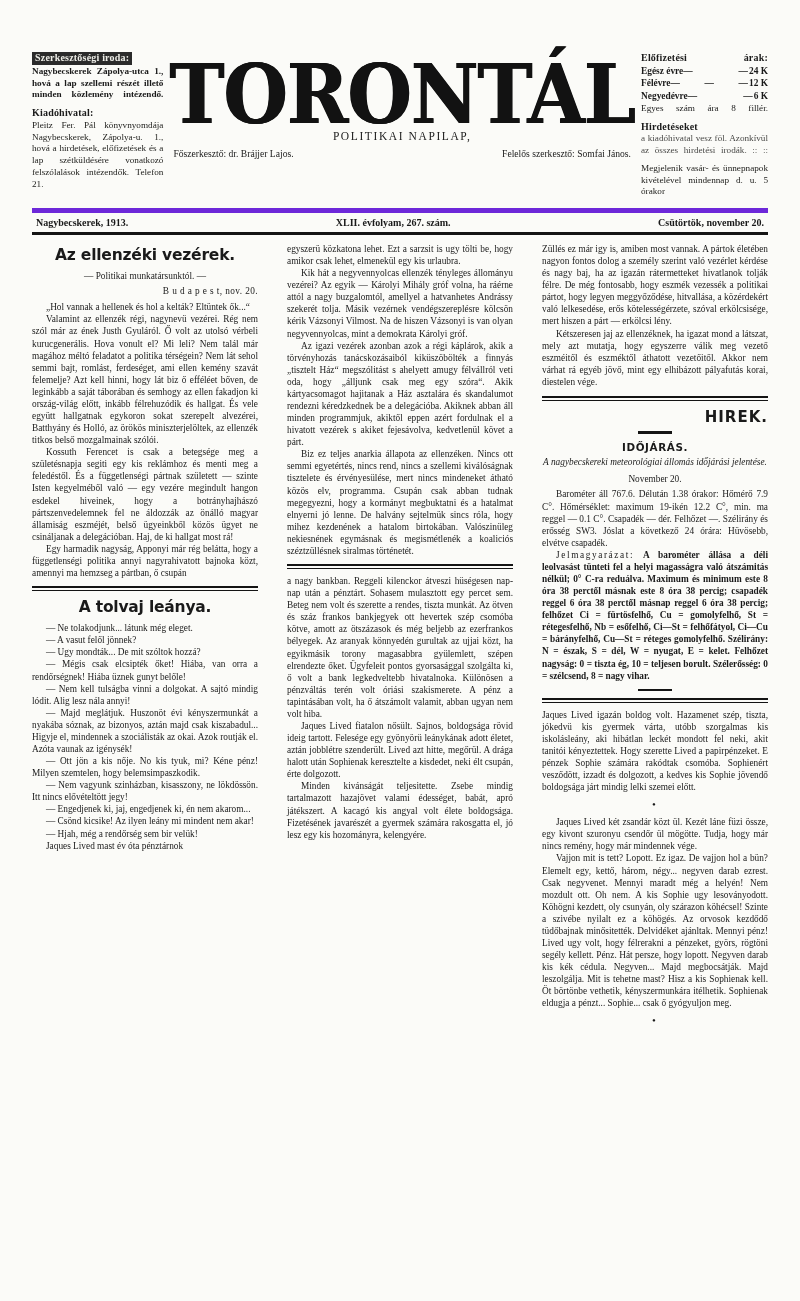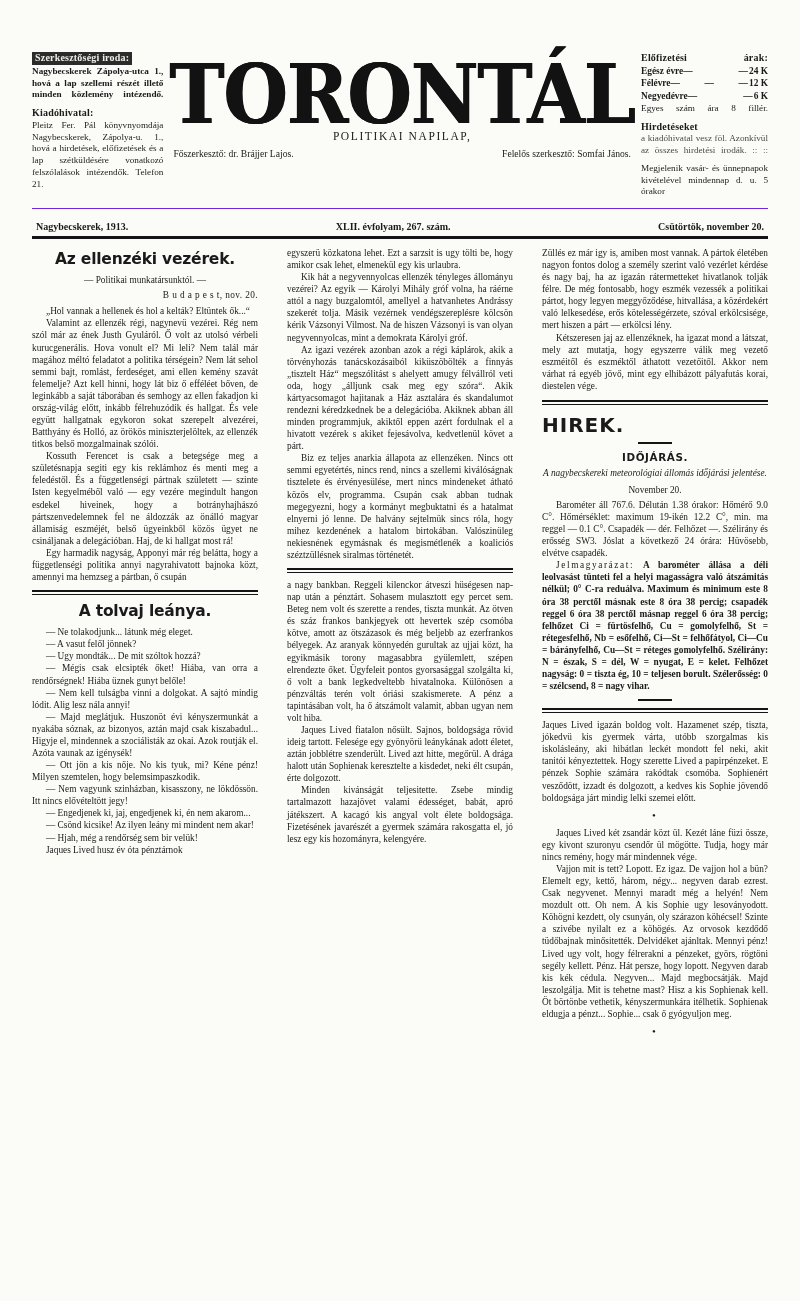--- a/index.html
+++ b/index.html
@@ -103,22 +103,22 @@
     font-weight: bold;
     font-size: 9.4px;
     line-height: 1.35;
   }
   .price-row .dashes { flex: 1; text-align: center; letter-spacing: 1px; }
   .datebar {
     display: flex;
     justify-content: space-between;
     font-weight: bold;
     font-size: 10px;
-    padding: 12px 4px 4px 4px;
-    border-top: 1px solid #6d28d9;
+    padding: 4px 4px 4px 4px;
+    border-top: 5px solid #6d28d9;
     border-bottom: 3px solid #141414;
     margin-top: 4px;
   }
   .datebar span { white-space: nowrap; }
 
   
   .columns {
     display: flex;
     margin-top: 8px;
     height: 1038px;
@@ -170,23 +170,23 @@
 
   
   .hirek-rule {
     border-top: 2.5px solid #141414;
     border-bottom: 1px solid #141414;
     height: 2px;
     margin: 8px 0 7px 0;
   }
   h2.hirek {
     font-family: "DejaVu Sans", "Liberation Sans", sans-serif;
-    font-size: 20px;
-    font-weight: bold;
-    text-align: left;
+    font-size: 15px;
+    font-weight: bold;
+    text-align: right;
     letter-spacing: 1px;
     margin: 2px 0 4px 0;
   }
   .mini-rule {
     width: 34px;
     height: 2.5px;
     background: #141414;
     margin: 4px auto 7px auto;
   }
   h3.sub {
@@ -318,21 +318,21 @@
         <p class="dlg">— A vasut felől jönnek?</p>
         <p class="dlg">— Ugy mondták... De mit szóltok hozzá?</p>
         <p class="dlg">— Mégis csak elcsipték őket! Hiába, van orra a rendőrségnek! Hiába üznek gunyt belőle!</p>
         <p class="dlg">— Nem kell tulságba vinni a dolgokat. A sajtó mindig lódit. Alig lesz nála annyi!</p>
         <p class="dlg">— Majd meglátjuk. Huszonöt évi kényszermunkát a nyakába sóznak, az bizonyos, aztán majd csak kiszabadul... Higyje el, mindennek a szociálisták az okai. Azok routják el. Azóta vaunak az igénysék!</p>
         <p class="dlg">— Ott jön a kis nője. No kis tyuk, mi? Kéne pénz! Milyen szemtelen, hogy belemsimpaszkodik.</p>
         <p class="dlg">— Nem vagyunk szinházban, kisasszony, ne lökdössön. Itt nincs elővételtött jegy!</p>
         <p class="dlg">— Engedjenek ki, jaj, engedjenek ki, én nem akarom...</p>
         <p class="dlg">— Csönd kicsike! Az ilyen leány mi mindent nem akar!</p>
         <p class="dlg">— Hjah, még a rendőrség sem bir velük!</p>
-        <p>Jaques Lived husz év óta pénztárnok</p>
+        <p>Jaques Lived mast év óta pénztárnok</p>
       </div>
 
       <div class="col mid">
         <p class="noind">egyszerü közkatona lehet. Ezt a sarzsit is ugy tölti be, hogy amikor csak lehet, elmenekül egy kis urlaubra.</p>
         <p>Kik hát a negyvennyolcas ellenzék tényleges állományu vezérei? Az egyik — Károlyi Mihály gróf volna, ha ráérne attól a nagy buzgalomtól, amellyel a hatvanhetes Andrássy szekerét tolja. Másik vezérnek vendégszereplésre kölcsön kérik Vázsonyi Vilmost. Na de hiszen Vázsonyi is van olyan negyvennyolcas, mint a demokrata Károlyi gróf.</p>
         <p>Az igazi vezérek azonban azok a régi káplárok, akik a törvényhozás tanácskozásaiból kiküszöbölték a finnyás „tisztelt Ház“ megszólitást s ahelyett amugy félvállról veti oda, hogy „álljunk csak meg egy szóra“. Akik kártyacsomagot hajitanak a Ház asztalára és skandalumot rendezni kéredzkednek be a delegációba. Akiknek abban áll minden programmjuk, akiktől eppen azért fordulnak el a hivatott vezérek s akiket fejesávolva, kedvetlenül követ a párt.</p>
         <p>Biz ez teljes anarkia állapota az ellenzéken. Nincs ott semmi egyetértés, nincs rend, nincs a szellemi kiválóságnak tisztelete és érvényesülése, mert nincs mindeneket átható közös elv, programma. Csupán csak abban tudnak megegyezni, hogy a kormányt megbuktatni és a hatalmat elnyerni jó lenne. De halvány sejtelmük sincs róla, hogy mihez kezdenének a hatalom birtokában. Valószinüleg nekiesnének egymásnak és megismétlenék a koaliciós széztzüllésnek siralmas történetét.</p>
 
         <div class="feuilleton-rule"></div>
 
@@ -344,21 +344,21 @@
       <div class="col">
         <p class="noind">Züllés ez már igy is, amiben most vannak. A pártok életében nagyon fontos dolog a személy szerint való vezérlet kérdése és nagy baj, ha az igazán rátermetteket hivatlanok tolják félre. De még fontosabb, hogy eszmék vezessék a politikai pártot, hogy legyen meggyőződése, hitvallása, a közérdekért való lelkesedése, erős kötelességérzete, szóval erkölcsisége, mert hiszen a párt — erkölcsi lény.</p>
         <p>Kétszeresen jaj az ellenzéknek, ha igazat mond a látszat, mely azt mutatja, hogy egyszerre válik meg vezető eszméitől és eszméktől áthatott vezetőitől. Akkor nem várhat rá egyéb jövő, mint egy elhibázott pályafutás korai, diestelen vége.</p>
 
         <div class="hirek-rule"></div>
         <h2 class="hirek">HIREK.</h2>
         <div class="mini-rule"></div>
         <h3 class="sub">IDŐJÁRÁS.</h3>
         <div class="italic-center">A nagybecskereki meteorológiai állomás időjárási jelentése.</div>
         <div class="center-date">November 20.</div>
-        <p>Barométer áll 767.6. Délután 1.38 órakor: Hőmérő 9.0 C°. Hőmérséklet: maximum 19-ikén 12.2 C°, min. ma reggel — 0.1 C°. Csapadék — dér. Felhőzet —. Szélirány és erősség SW3. Jóslat a következő 24 órára: Hüvösebb, elvétve csapadék.</p>
+        <p>Barométer áll 767.6. Délután 1.38 órakor: Hőmérő 7.9 C°. Hőmérséklet: maximum 19-ikén 12.2 C°, min. ma reggel — 0.1 C°. Csapadék — dér. Felhőzet —. Szélirány és erősség SW3. Jóslat a következő 24 órára: Hüvösebb, elvétve csapadék.</p>
         <p><span class="spaced">Jelmagyarázat:</span> <span class="bld">A barométer állása a déli leolvasást tünteti fel a helyi magasságra való átszámitás nélkül; 0° C-ra reduálva. Maximum és minimum este 8 óra 38 perctől másnak este 8 óra 38 percig; csapadék reggel 6 óra 38 perctől másnap reggel 6 óra 38 percig; felhőzet Ci = fürtösfelhő, Cu = gomolyfelhő, St = rétegesfelhő, Nb = esőfelhő, Ci—St = felhőfátyol, Ci—Cu = bárányfelhő, Cu—St = réteges gomolyfelhő. Szélirány: N = észak, S = dél, W = nyugat, E = kelet. Felhőzet nagyság: 0 = tiszta ég, 10 = teljesen borult. Szélerősség: 0 = szélcsend, 8 = nagy vihar.</span></p>
         <div class="end-rule"></div>
         <div class="bottom-rules"></div>
         <div class="bottom-rules-2"></div>
 
         <p class="noind" style="margin-top:6px;">Jaques Lived igazán boldog volt. Hazamenet szép, tiszta, jókedvü kis gyermek várta, utóbb szorgalmas kis iskolásleány, aki hibátlan leckét mondott fel neki, akit tanitói kényeztettek. Hogy szerette Lived a papirpénzeket. E pénzek Sophie számára rakódtak csomóba. Sophienért vesződött, izzadt és dolgozott, a kedves kis Sophie jövendő boldogsága járt mindig lelki szemei előtt.</p>
         <div class="dot-sep">•</div>
         <p>Jaques Lived két zsandár közt ül. Kezét láne füzi össze, egy kivont szuronyu csendőr ül mögötte. Tudja, hogy már nincs remény, hogy már mindennek vége.</p>
         <p>Vajjon mit is tett? Lopott. Ez igaz. De vajjon hol a bün? Elemelt egy, kettő, három, négy... negyven darab ezrest. Csak negyvenet. Mennyi maradt még a helyén! Nem mozdult ott. Oh nem. A kis Sophie ugy lesoványodott. Köhögni kezdett, oly csunyán, oly szárazon köhécsel! Szinte a szivébe nyilalt ez a köhögés. Az orvosok kezdődő tüdőbajnak minősitették. Delvidéket ajánltak. Mennyi pénz! Lived ugy volt, hogy félrerakni a pénzeket, györs, rögtöni segély kellett. Pénz. Hát persze, hogy lopott. Negyven darab kis kék cédula. Negyven... Majd megbocsátják. Majd leszolgálja. Mit is tehetne mast? Hisz a kis Sophienak kell. Öt börtönbe vethetik, kényszermunkára itélhetik. Sophienak eldugja a pénzt... Sophie... csak ő gyógyuljon meg.</p>
         <div class="dot-sep">•</div>

